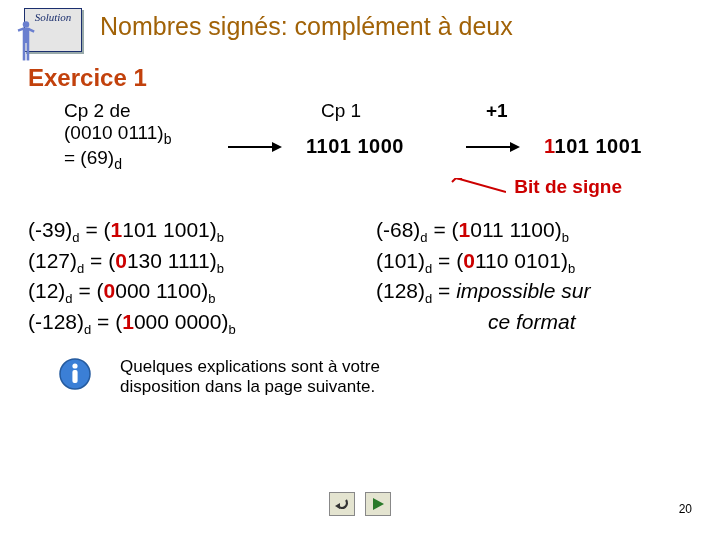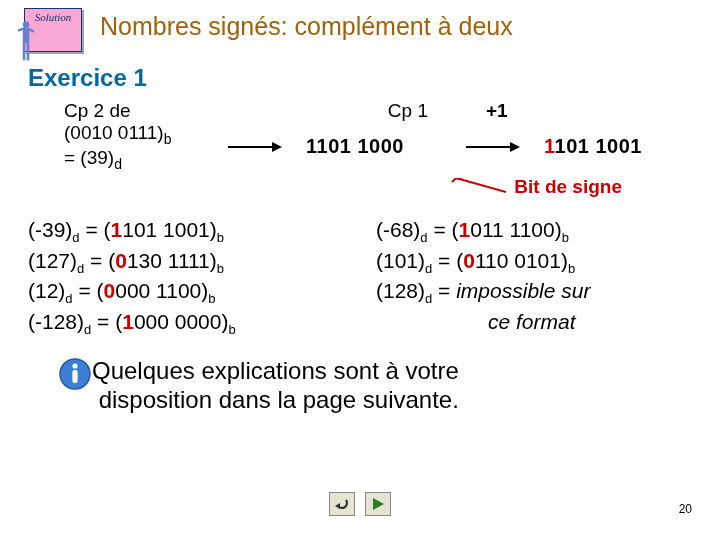--- a/index.html
+++ b/index.html
@@ -22,21 +22,21 @@
   .header {
     display: flex;
     align-items: flex-start;
     gap: 18px;
   }
   .badge {
     position: relative;
     width: 56px;
     height: 40px;
     border: 1px solid #1b2f6e;
-    background: #f9a8d4;
+    background: #e5e5e5;
     box-shadow: 2px 2px 0 #9aa;
     display: flex;
     align-items: flex-start;
     justify-content: center;
     font-style: italic;
     font-family: "Times New Roman", serif;
     font-size: 11px;
     color: #1b2f6e;
     padding-top: 2px;
   }
@@ -49,35 +49,35 @@
     color: #6a7fcf;
   }
   .title {
     font-size: 25px;
     color: #a16207;
     margin-top: 4px;
   }
   .subtitle {
     font-size: 24px;
     font-weight: bold;
-    color: #0369a1;
+    color: #c2410c;
     margin: 12px 4px 8px 4px;
   }
   .diagram {
     margin: 2px 30px 4px 40px;
     font-family: Arial, sans-serif;
   }
   .row1, .row2 {
     display: flex;
     align-items: center;
     font-size: 19px;
   }
   .row1 { gap: 6px; }
   .row1 .cp2 { width: 140px; text-align: left; }
-  .row1 .cp1 { width: 218px; text-align: right; padding-left: 44px; box-sizing: border-box;}
+  .row1 .cp1 { width: 218px; text-align: center; padding-left: 44px; box-sizing: border-box;}
   .row1 .plus1 { width: 190px; text-align: left; padding-left: 52px; box-sizing: border-box; font-weight: bold;}
   .row2 { gap: 16px; }
   .row2 .left {
     width: 148px;
     text-align: left;
     line-height: 1.15;
   }
   .row2 .left .sub { font-size: 14px; vertical-align: sub; }
   .arrow {
     position: relative;
@@ -121,25 +121,24 @@
     font-size: 21px;
   }
   .col { flex: 1; line-height: 1.35; }
   .col .sub { font-size: 13px; vertical-align: sub; }
   .expr { white-space: nowrap; }
   .impossible { font-style: italic; }
   .indent128 { padding-left: 112px; }
   .foot {
     display: flex;
     align-items: flex-start;
-    gap: 0;
+    gap: 28px;
     margin: 18px 28px 0 34px;
-    font-size: 24px;
+    font-size: 17px;
     line-height: 1.2;
-    text-align: right;
   }
   .info-icon {
     width: 34px;
     height: 34px;
     flex-shrink: 0;
   }
   .nav {
     position: absolute;
     bottom: 24px;
     left: 50%;
@@ -188,21 +187,21 @@
 
   <div class="diagram">
     <div class="row1">
       <div class="cp2">Cp 2 de</div>
       <div class="cp1">Cp 1</div>
       <div class="plus1">+1</div>
     </div>
     <div class="row2">
       <div class="left">
         <div><span>(0010 0111)</span><span class="sub">b</span></div>
-        <div><span>= (39)</span><span class="sub">d</span></div>
+        <div><span>= (69)</span><span class="sub">d</span></div>
       </div>
       <div class="arrow">
           <div class="arrow-line"></div>
           <div class="arrow-head"></div>
         </div>
       <div class="bin bin1">1101 1000</div>
       <div class="arrow">
           <div class="arrow-line"></div>
           <div class="arrow-head"></div>
         </div>

